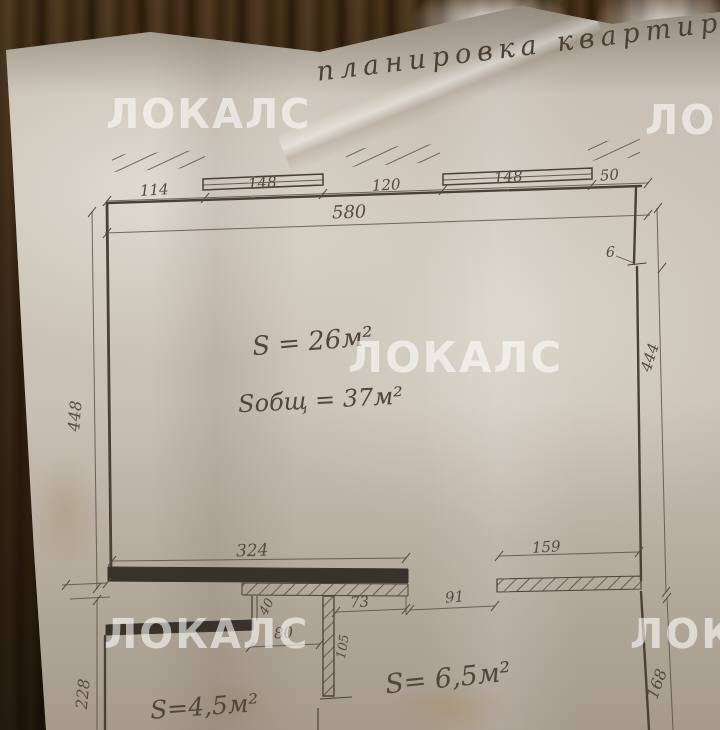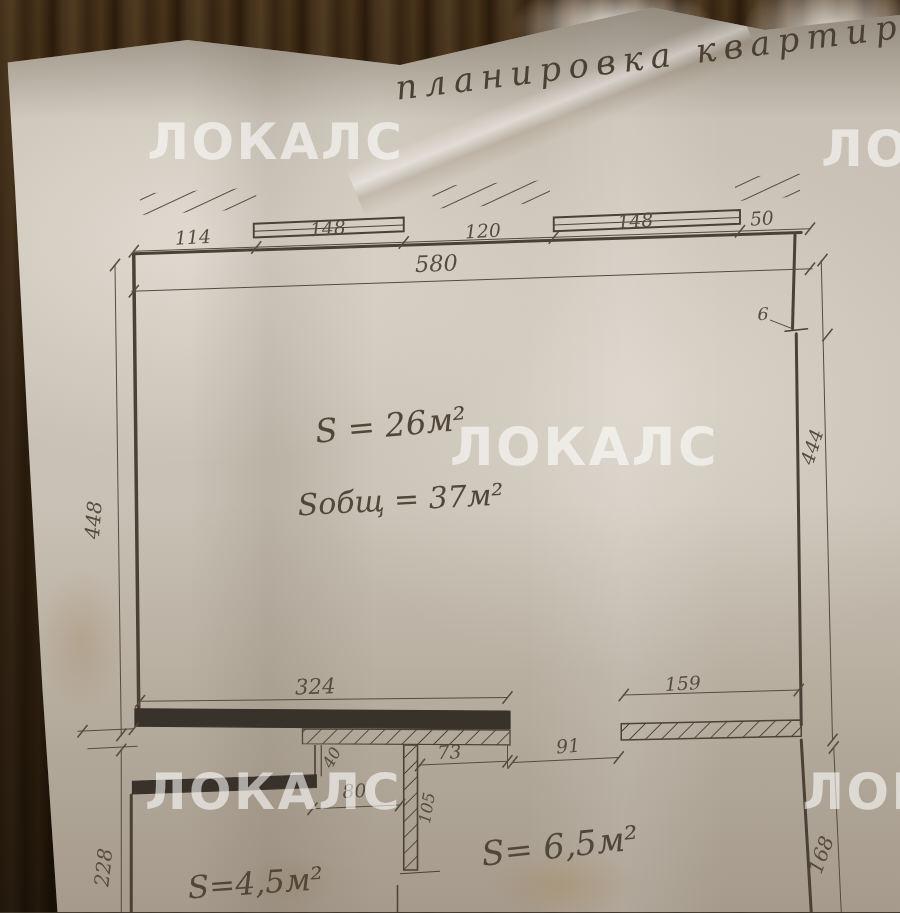--- a/index.html
+++ b/index.html
@@ -13,21 +13,21 @@
   .sh{position:absolute;inset:0;pointer-events:none;}
   .sh1{background:radial-gradient(420px 260px at 160px 190px,rgba(242,238,230,.55),rgba(242,238,230,0) 70%);}
   .sh2{background:radial-gradient(420px 320px at 520px 320px,rgba(238,233,223,.45),rgba(238,233,223,0) 70%);}
   .sh3{background:linear-gradient(180deg,rgba(0,0,0,0) 55%,rgba(96,78,56,.16) 74%,rgba(82,64,44,.3) 100%);}
   .sh4{background:linear-gradient(90deg,rgba(0,0,0,0) 150px,rgba(60,45,30,.10) 215px,rgba(0,0,0,0) 300px,rgba(0,0,0,0) 420px,rgba(255,255,255,.12) 500px,rgba(0,0,0,0) 580px);}
   .sh5{background:linear-gradient(180deg,rgba(44,32,18,.38),rgba(44,32,18,0) 95px);}
   .fold{position:absolute;left:270px;top:-10px;width:340px;height:190px;transform:rotate(-22deg);
     background:linear-gradient(180deg,rgba(255,255,255,0) 42%,rgba(255,255,255,.4) 50%,rgba(120,100,75,.18) 56%,rgba(255,255,255,0) 64%);}
   .stain{position:absolute;border-radius:50%;pointer-events:none;}
   .wm{position:absolute;color:rgba(255,255,255,.58);font-weight:700;font-size:40px;
-    letter-spacing:2px;line-height:1;font-family:"DejaVu Sans",sans-serif;white-space:nowrap;margin-left:12px;}
+    letter-spacing:2px;line-height:1;font-family:"DejaVu Sans",sans-serif;white-space:nowrap;}
   .hand{position:absolute;font-family:"DejaVu Serif",serif;font-style:italic;color:#574c40;
     line-height:1;white-space:nowrap;}
   .dim{font-size:15px;}
   .big{font-size:26px;color:#51463a;}
   svg{position:absolute;inset:0;}
 </style>
 </head>
 <body>
 
 <div class="stage">

